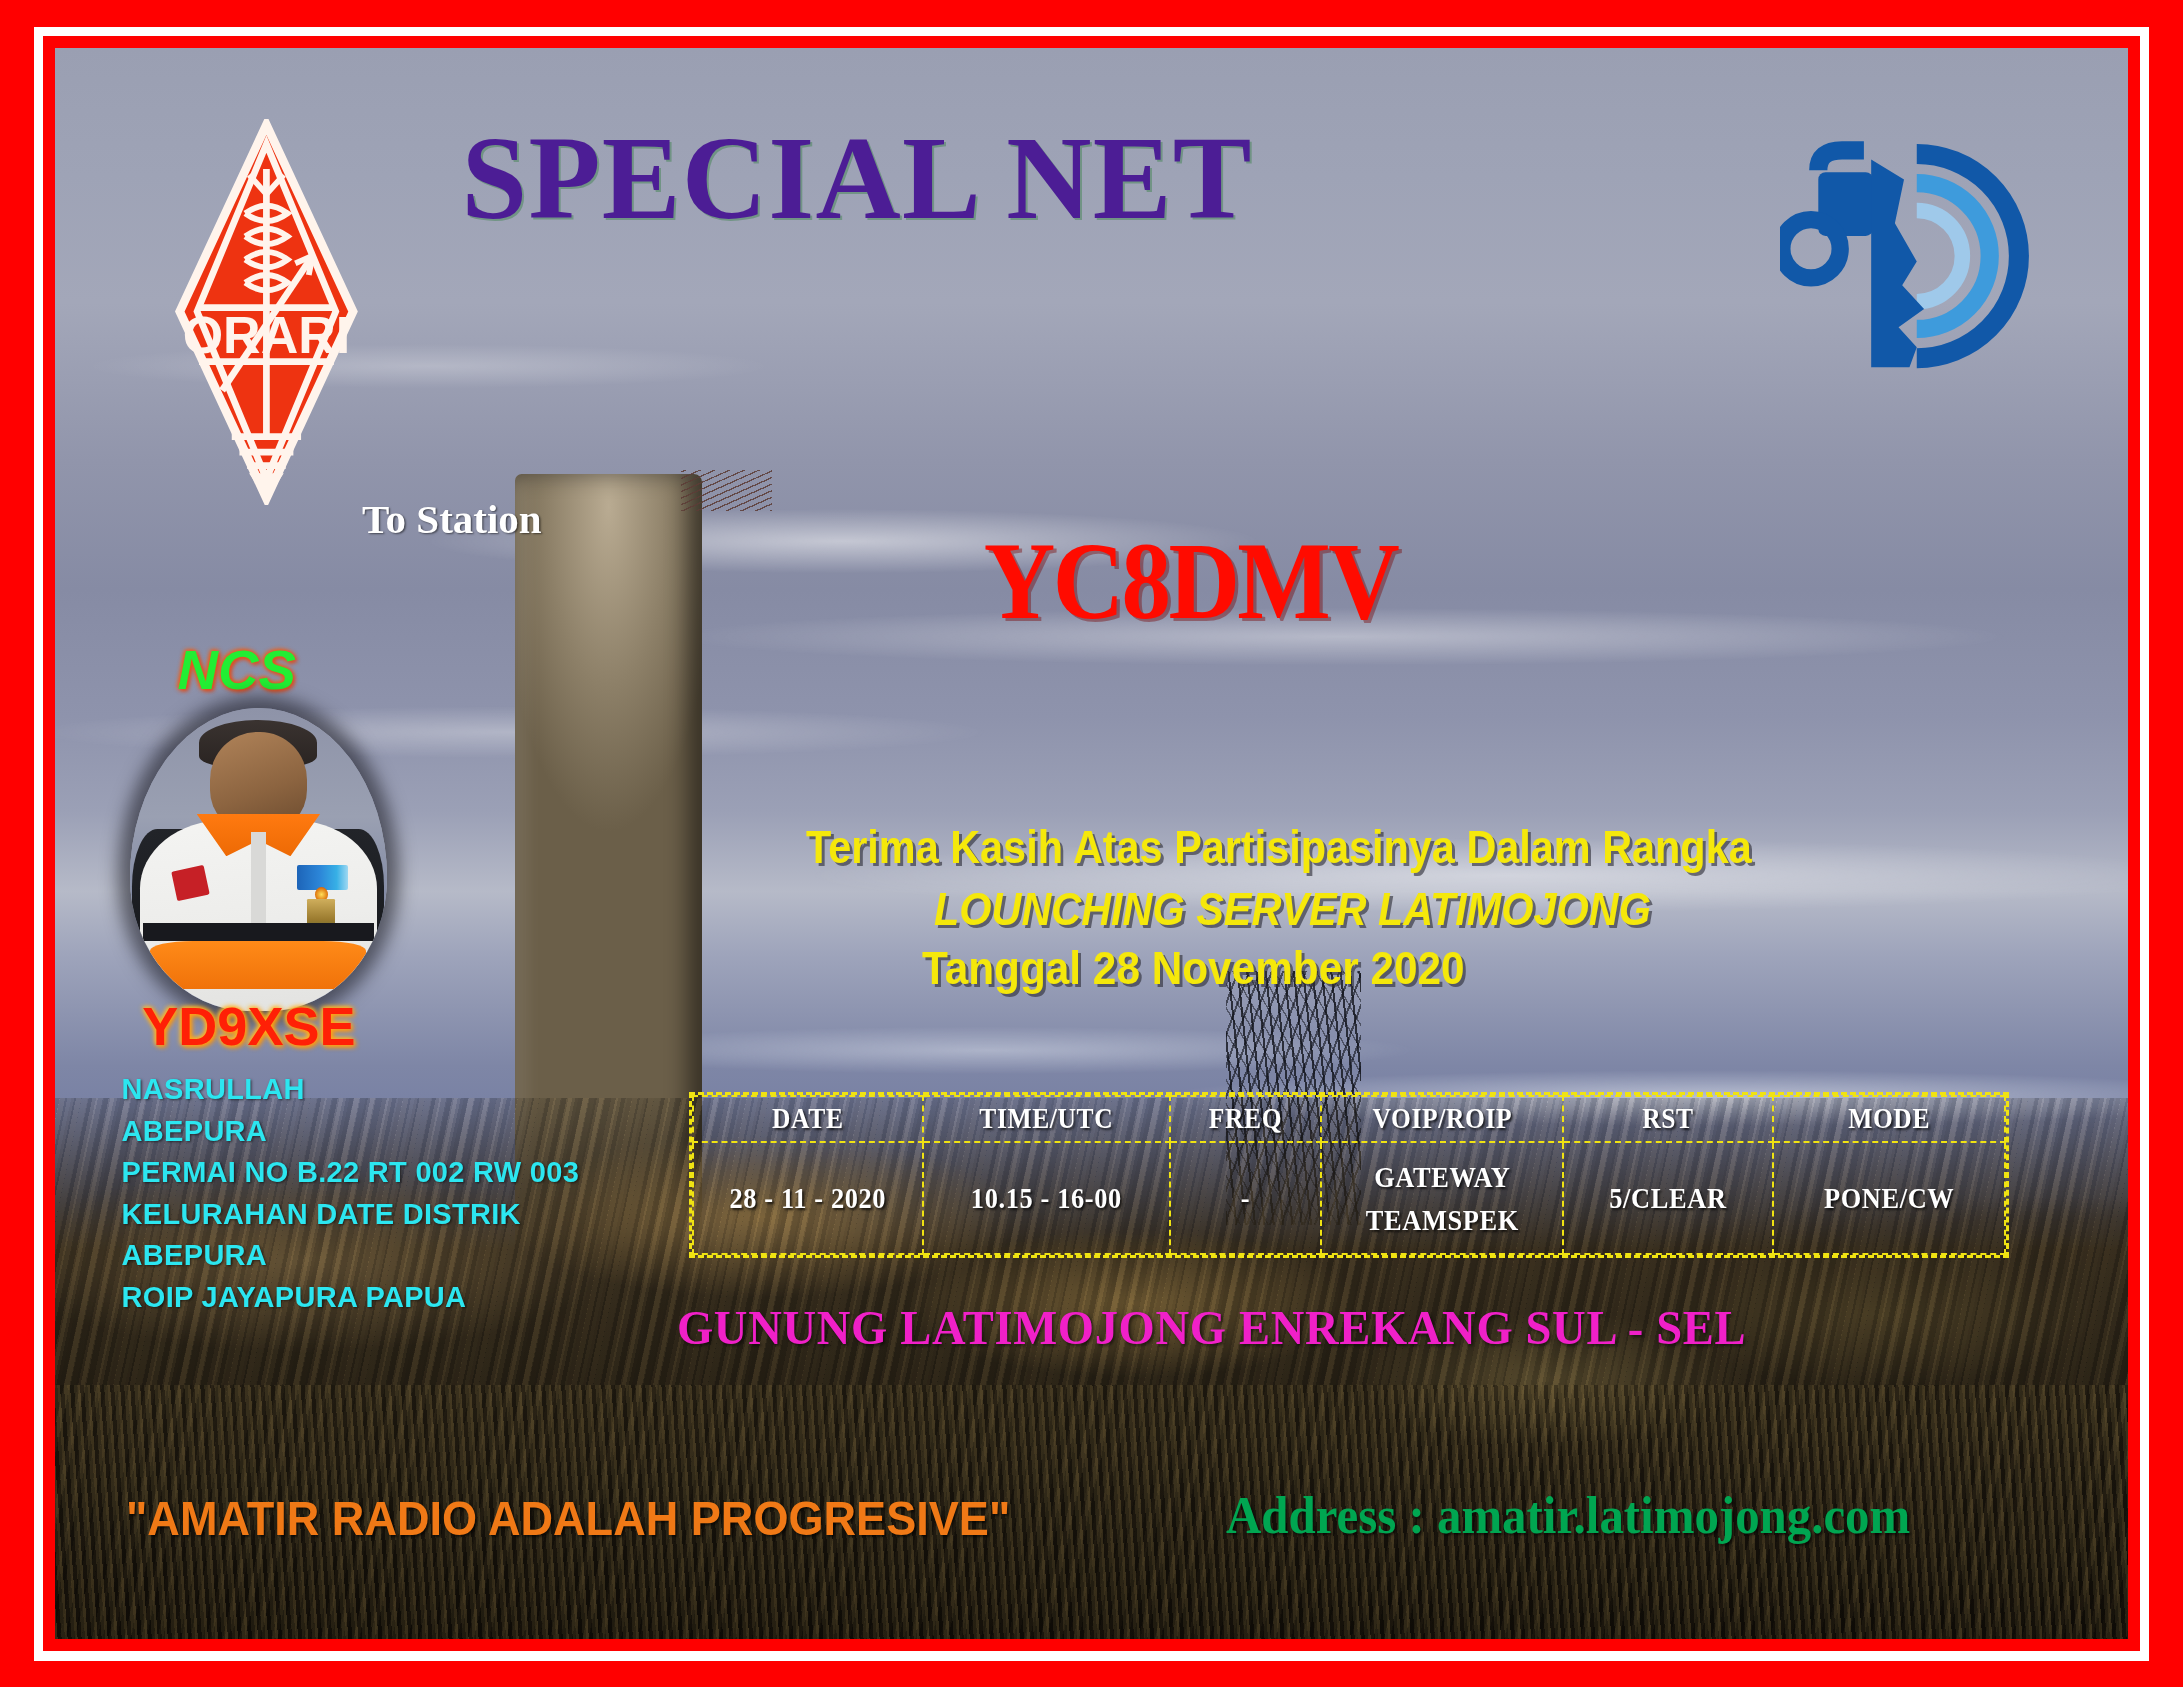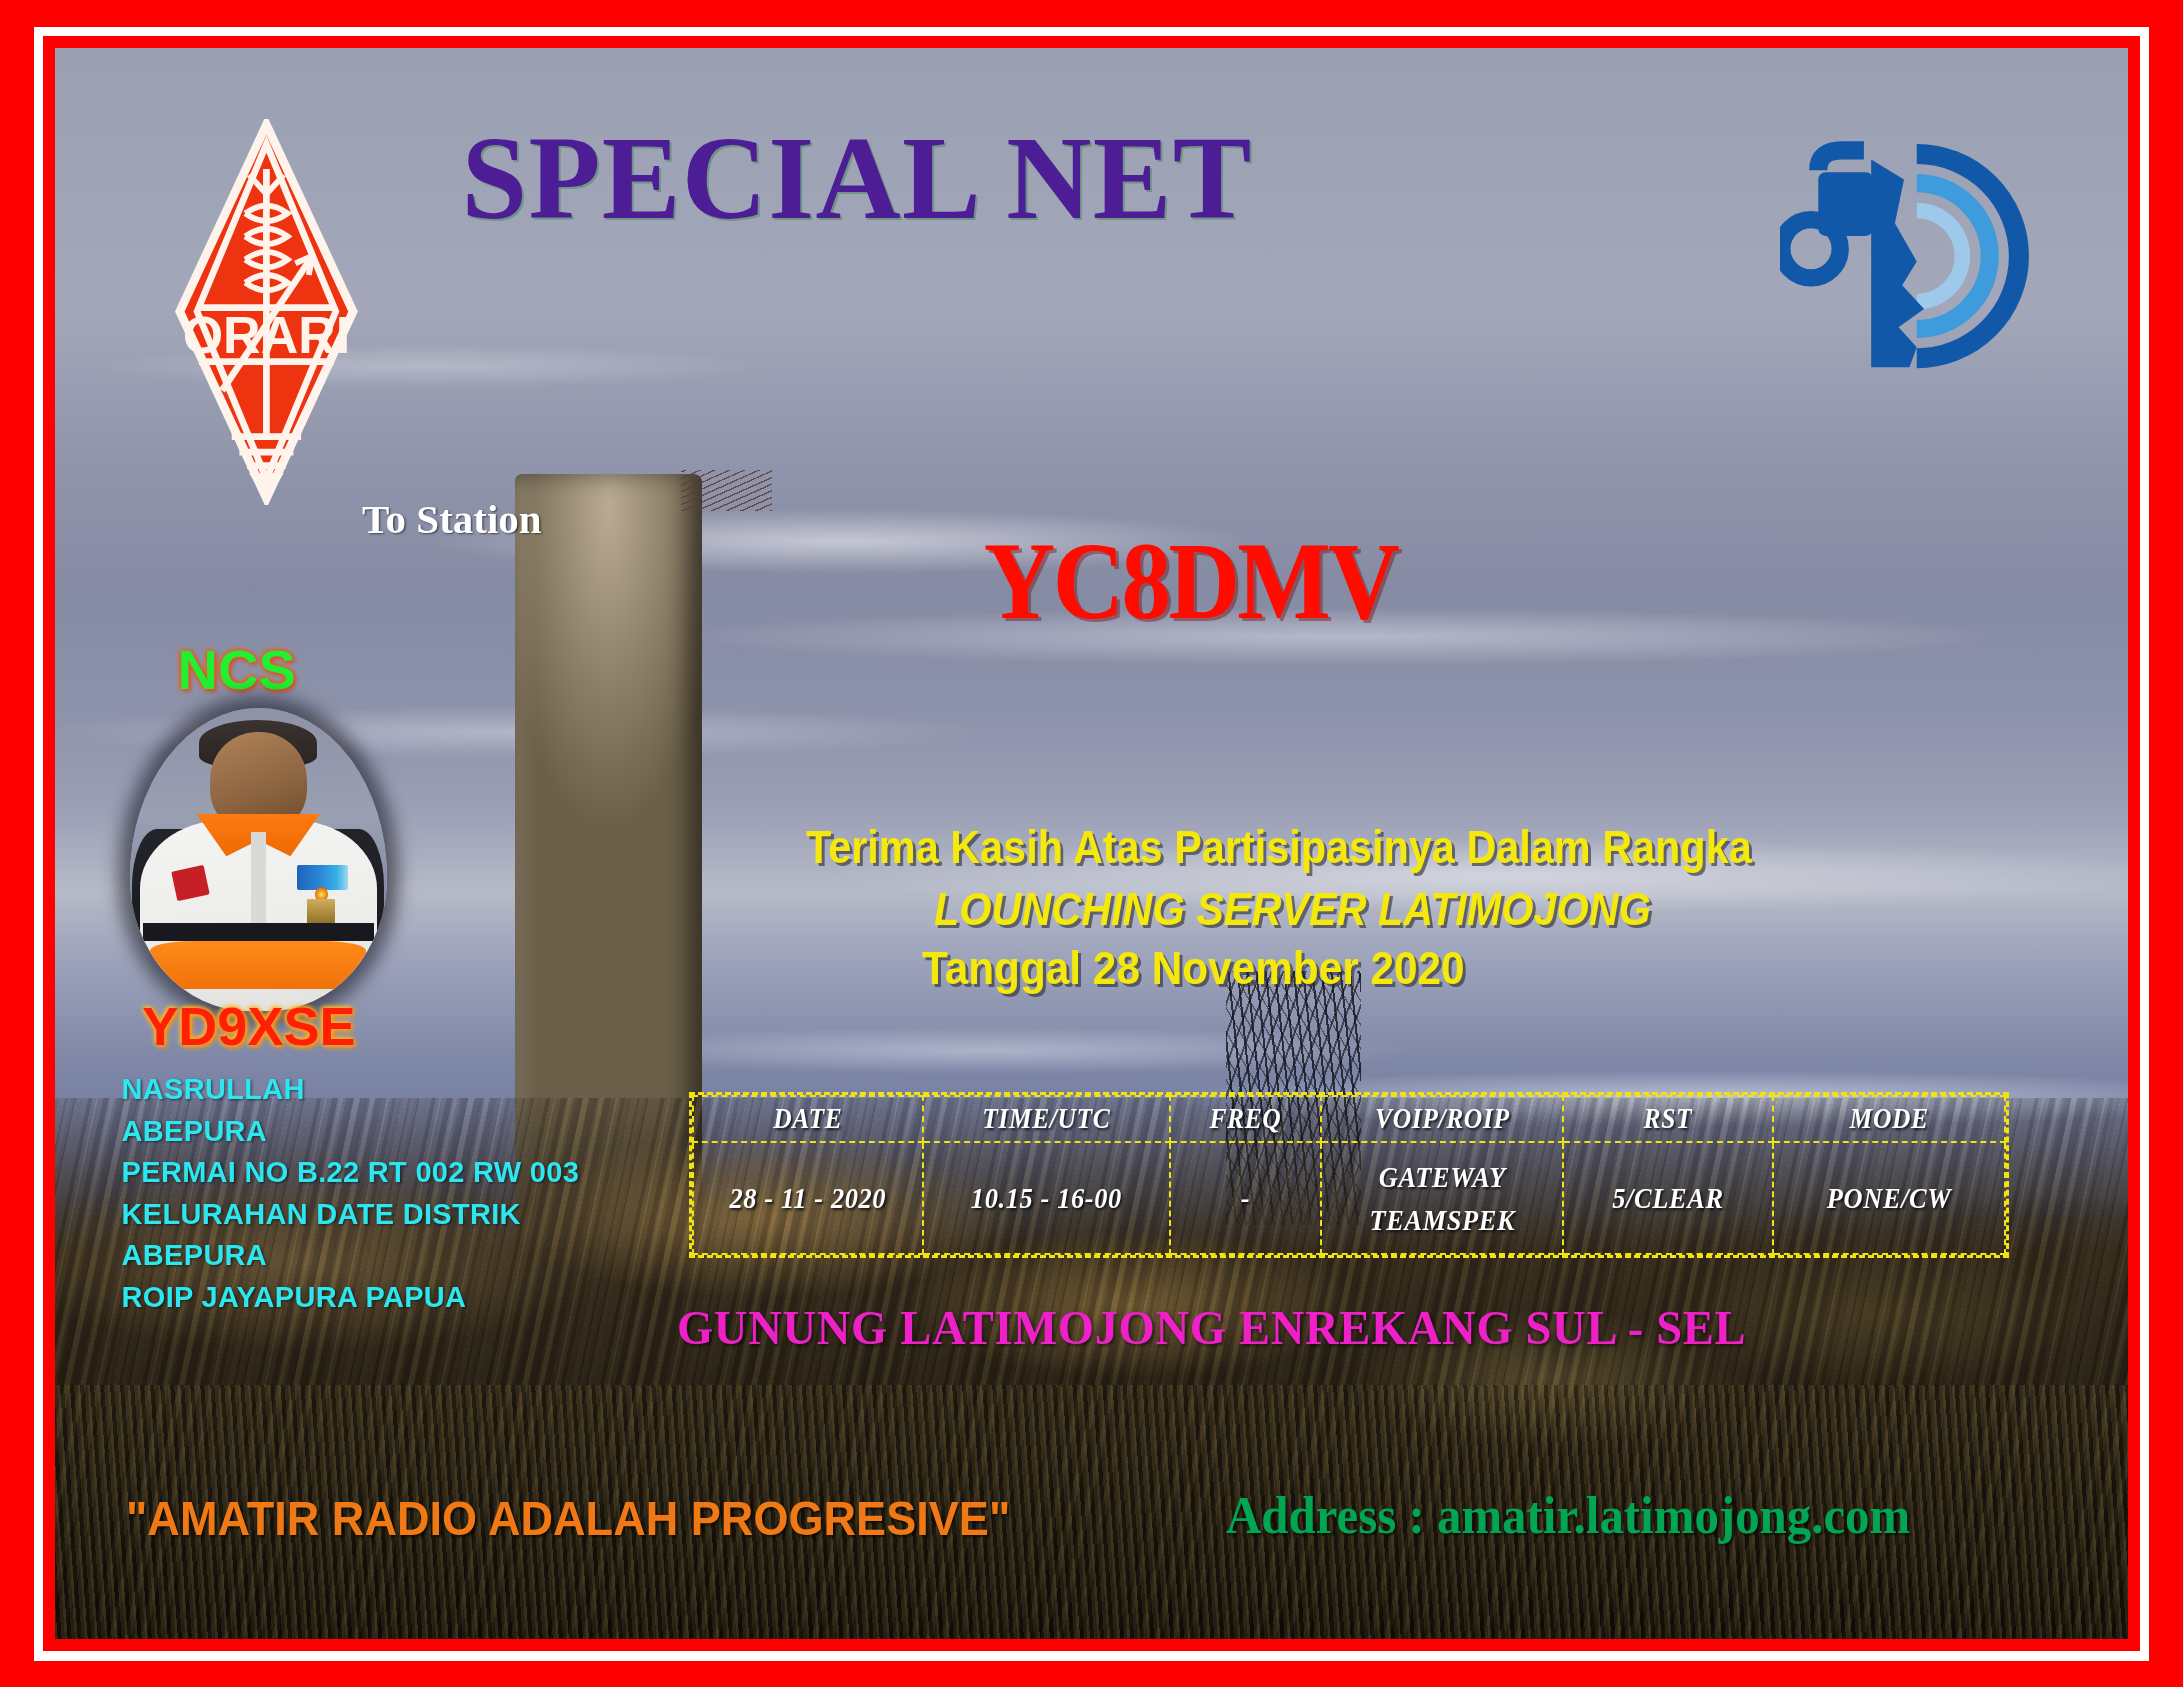--- a/index.html
+++ b/index.html
@@ -103,21 +103,21 @@
   
   .ybig{color:#F5E80B;font-family:"Liberation Sans",sans-serif;font-weight:bold;
       text-shadow:3.3px 3.3px 0 rgba(45,45,55,.62);}
   #thanks{left:36.2%;top:48.5%;font-size:46px;transform:scaleX(.90);transform-origin:left top;}
   #launch{left:42.4%;top:52.4%;font-size:46px;font-style:italic;transform:scaleX(.90);transform-origin:left top;}
   #tanggal{left:41.8%;top:56.1%;font-size:46px;transform:scaleX(.92);transform-origin:left top;}
 
   
   #ncs-label{left:5.9%;top:37.0%;font-size:56px;font-weight:bold;color:#22EE33;
       font-family:"Liberation Sans",sans-serif;
-      text-shadow:0 0 5.3px #f05a1e, 2px 2px 4.6px #d8431a, -1.3px -1.3px 4px #e8691f;}
+      text-shadow:0 0 5.3px #f05a1e, 2px 2px 4.6px #d8431a, -1.3px -1.3px 4px #e8691f;font-style:italic;}
   #ncs-photo{position:absolute;left:3.6%;top:41.5%;width:12.4%;height:19.0%;
       border-radius:50% 50% 46% 46%/56% 56% 44% 44%;overflow:hidden;
       box-shadow:0 0 17px 12px rgba(18,18,26,.55);
       background:linear-gradient(to bottom,#8e93a8 0%,#9aa0b2 36%,#8189a4 64%,#636d92 100%);}
   .p-head{position:absolute;left:31%;top:8%;width:38%;height:33%;border-radius:48% 48% 42% 42%;
       background:linear-gradient(160deg,#b08359 0%,#8c6440 58%,#6a4a2e 100%);}
   .p-hair{position:absolute;left:27%;top:4%;width:46%;height:15%;border-radius:50% 50% 22% 22%;
       background:linear-gradient(180deg,#3a3330 0%,#2a2422 100%);}
   .p-body{position:absolute;left:4%;top:37%;width:92%;height:63%;border-radius:36% 36% 8% 8%;
       background:linear-gradient(175deg,#f4f4f2 0%,#ededeb 52%,#e2e2e0 100%);}
@@ -146,21 +146,21 @@
 
   
   #addr{position:absolute;left:3.2%;top:64.2%;font-family:"Liberation Sans",sans-serif;
       font-size:29px;font-weight:bold;color:#2CE6F0;line-height:1.43;letter-spacing:0.3px;
       text-shadow:1.3px 1.3px 2.6px rgba(0,0,0,.55);}
   #addr div{white-space:nowrap;}
 
   
   #qso{position:absolute;left:30.6%;top:65.6%;width:63.4%;height:10.1%;
       border:3.3px dashed #F0E312;border-collapse:collapse;}
-  #qso table{width:100%;height:100%;border-collapse:collapse;table-layout:fixed;font-style:italic;}
+  #qso table{width:100%;height:100%;border-collapse:collapse;table-layout:fixed;}
   #qso td{border:2.6px dashed #F0E312;text-align:center;vertical-align:middle;
       color:#ffffff;font-family:"Liberation Serif",serif;font-weight:bold;
       text-shadow:2px 2px 2.6px rgba(0,0,0,.75);transform:scaleX(.88);}
   #qso tr.head td{font-size:29px;letter-spacing:0.7px;}
   #qso tr.body td{font-size:30px;letter-spacing:0.7px;line-height:1.45;}
   #qso col.c1{width:17.5%}#qso col.c2{width:18.8%}#qso col.c3{width:11.5%}
   #qso col.c4{width:18.5%}#qso col.c5{width:16.0%}#qso col.c6{width:17.7%}
 
   
   #mountain{left:30.0%;top:78.6%;font-size:49px;font-weight:bold;color:#F020C8;

